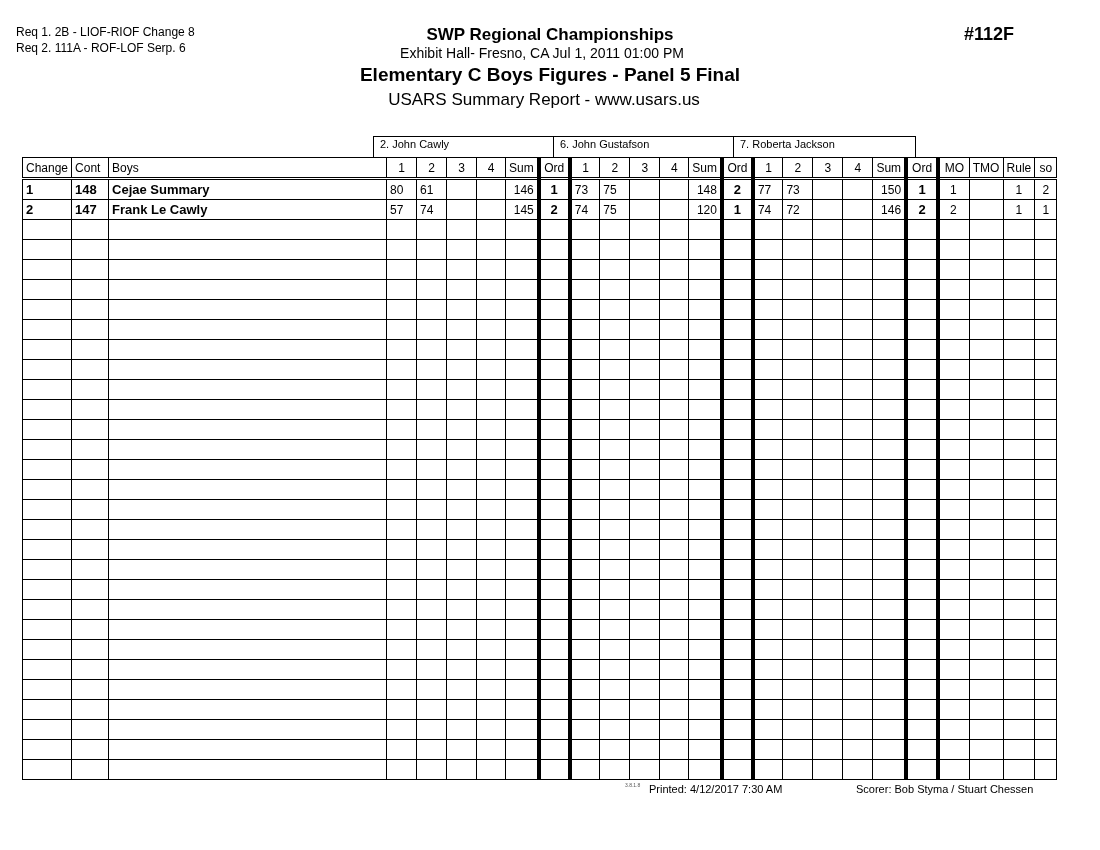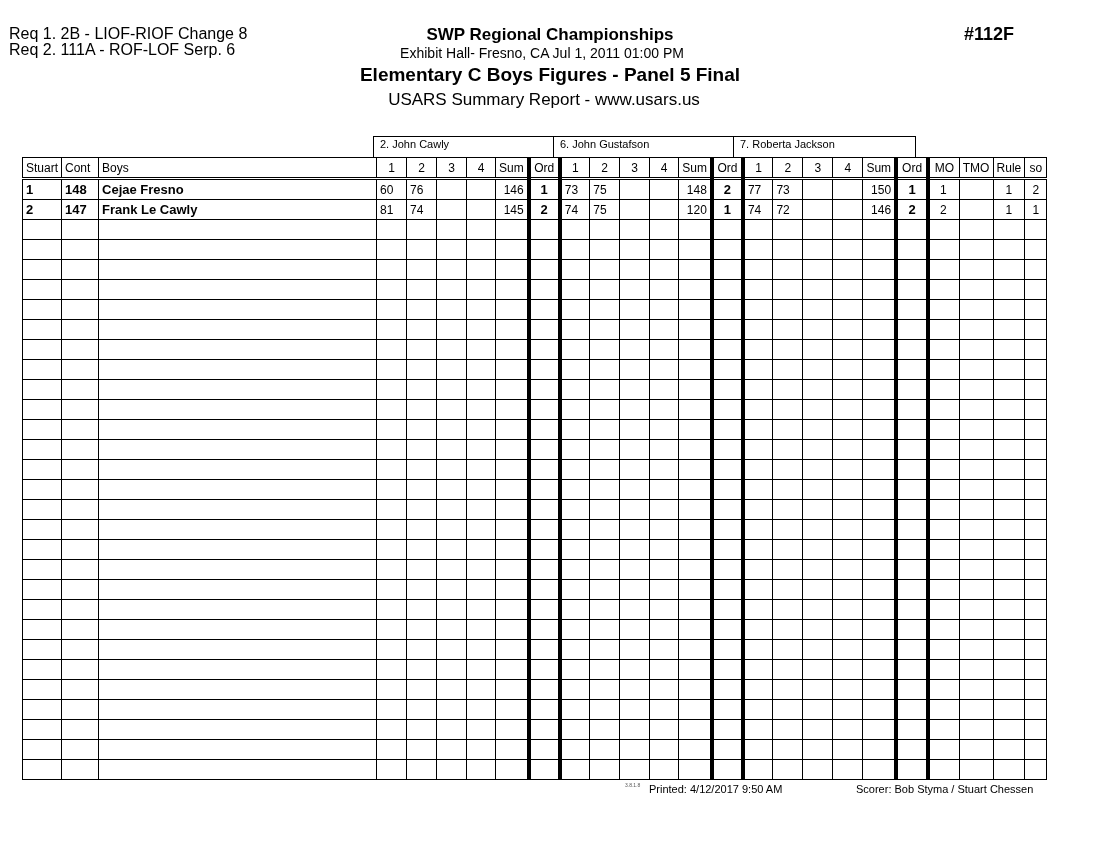--- a/index.html
+++ b/index.html
@@ -1,18 +1,18 @@
 <!DOCTYPE html>
 <html><head>
 <meta charset="utf-8">
 <style>
   html, body { margin:0; padding:0; background:#fff; }
   body { width:1100px; height:850px; position:relative; overflow:hidden; font-family:"Liberation Sans", sans-serif; color:#000; }
   .abs { position:absolute; white-space:nowrap; }
-  .req { left:9px; font-size:16px; }
+  .req { left:16px; font-size:12px; }
   .title { font-weight:bold; }
   .center { left:0; width:1100px; text-align:center; }
   table.grid { position:absolute; left:22px; top:157px; border-collapse:collapse; table-layout:fixed; font-size:12px; }
   table.grid td { border:1px solid #000; height:19px; padding:0 3px; overflow:hidden; white-space:nowrap; }
   table.grid tr.hdr td { height:19px; border-bottom:3px double #000; }
   .c { text-align:center; }
   .r { text-align:right; }
   .b { font-weight:bold; font-size:13px; }
   .thickL { border-left:4px solid #000 !important; }
   .judge-box { position:absolute; top:136px; height:21px; border:1px solid #000; border-bottom:none; font-size:11px; padding-left:6px; box-sizing:border-box; line-height:14px; }
@@ -57,21 +57,21 @@
       <col style="width:30px">
       <col style="width:30px">
       <col style="width:32px">
     <col style="width:31px">
       <col style="width:34px">
       <col style="width:31px">
       <col style="width:22px">
   </colgroup>
   <tbody id="tbody">
     <tr class="hdr">
-      <td>Stuart</td>
+      <td>Change</td>
       <td>Cont</td>
       <td>Boys</td>
       <td class="c">1</td>
       <td class="c">2</td>
       <td class="c">3</td>
       <td class="c">4</td>
       <td class="c">Sum</td>
       <td class="c thickL">Ord</td>
       <td class="c thickL">1</td>
       <td class="c">2</td>
@@ -86,23 +86,23 @@
       <td class="c">Sum</td>
       <td class="c thickL">Ord</td>
       <td class="c thickL">MO</td>
       <td class="c">TMO</td>
       <td class="c">Rule</td>
       <td class="c">so</td>
     </tr>
   <tr>
         <td class="b">1</td>
         <td class="b">148</td>
-        <td class="b">Cejae Fresno</td>
-        <td style="text-align: left;">60</td>
-        <td style="text-align: left;">76</td>
+        <td class="b">Cejae Summary</td>
+        <td style="text-align: left;">80</td>
+        <td style="text-align: left;">61</td>
         <td style="text-align: left;"></td>
         <td style="text-align: left;"></td>
         <td class="r">146</td>
         <td class="thickL c b">1</td>
         <td class="thickL" style="text-align: left;">73</td>
         <td style="text-align: left;">75</td>
         <td style="text-align: left;"></td>
         <td style="text-align: left;"></td>
         <td class="r">148</td>
         <td class="thickL c b">2</td>
@@ -114,21 +114,21 @@
         <td class="thickL c b">1</td>
         <td class="thickL" style="text-align: left; padding-left: 10px;">1</td>
         <td></td>
         <td class="c">1</td>
         <td class="c">2</td>
       </tr>
       <tr>
         <td class="b">2</td>
         <td class="b">147</td>
         <td class="b">Frank Le Cawly</td>
-        <td style="text-align: left;">81</td>
+        <td style="text-align: left;">57</td>
         <td style="text-align: left;">74</td>
         <td style="text-align: left;"></td>
         <td style="text-align: left;"></td>
         <td class="r">145</td>
         <td class="thickL c b">2</td>
         <td class="thickL" style="text-align: left;">74</td>
         <td style="text-align: left;">75</td>
         <td style="text-align: left;"></td>
         <td style="text-align: left;"></td>
         <td class="r">120</td>
@@ -897,14 +897,14 @@
         <td class="thickL c b"></td>
         <td class="thickL" style="text-align: left; padding-left: 10px;"></td>
         <td></td>
         <td class="c"></td>
         <td class="c"></td>
       </tr>
     </tbody>
 </table>
 
 <div class="abs foot" style="left:625px;font-size:5px;top:782px;color:#555;">3.8.1.8</div>
-<div class="abs foot" style="left:649px;">Printed:  4/12/2017  9:50 AM</div>
+<div class="abs foot" style="left:649px;">Printed:  4/12/2017  7:30 AM</div>
 <div class="abs foot" style="left:856px;">Scorer:   Bob Styma / Stuart Chessen</div>
 
 </body></html>

